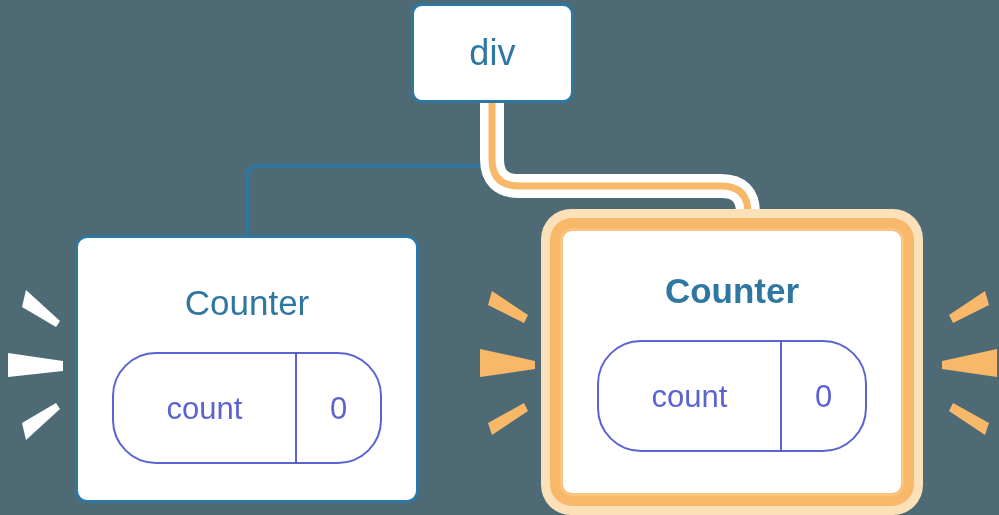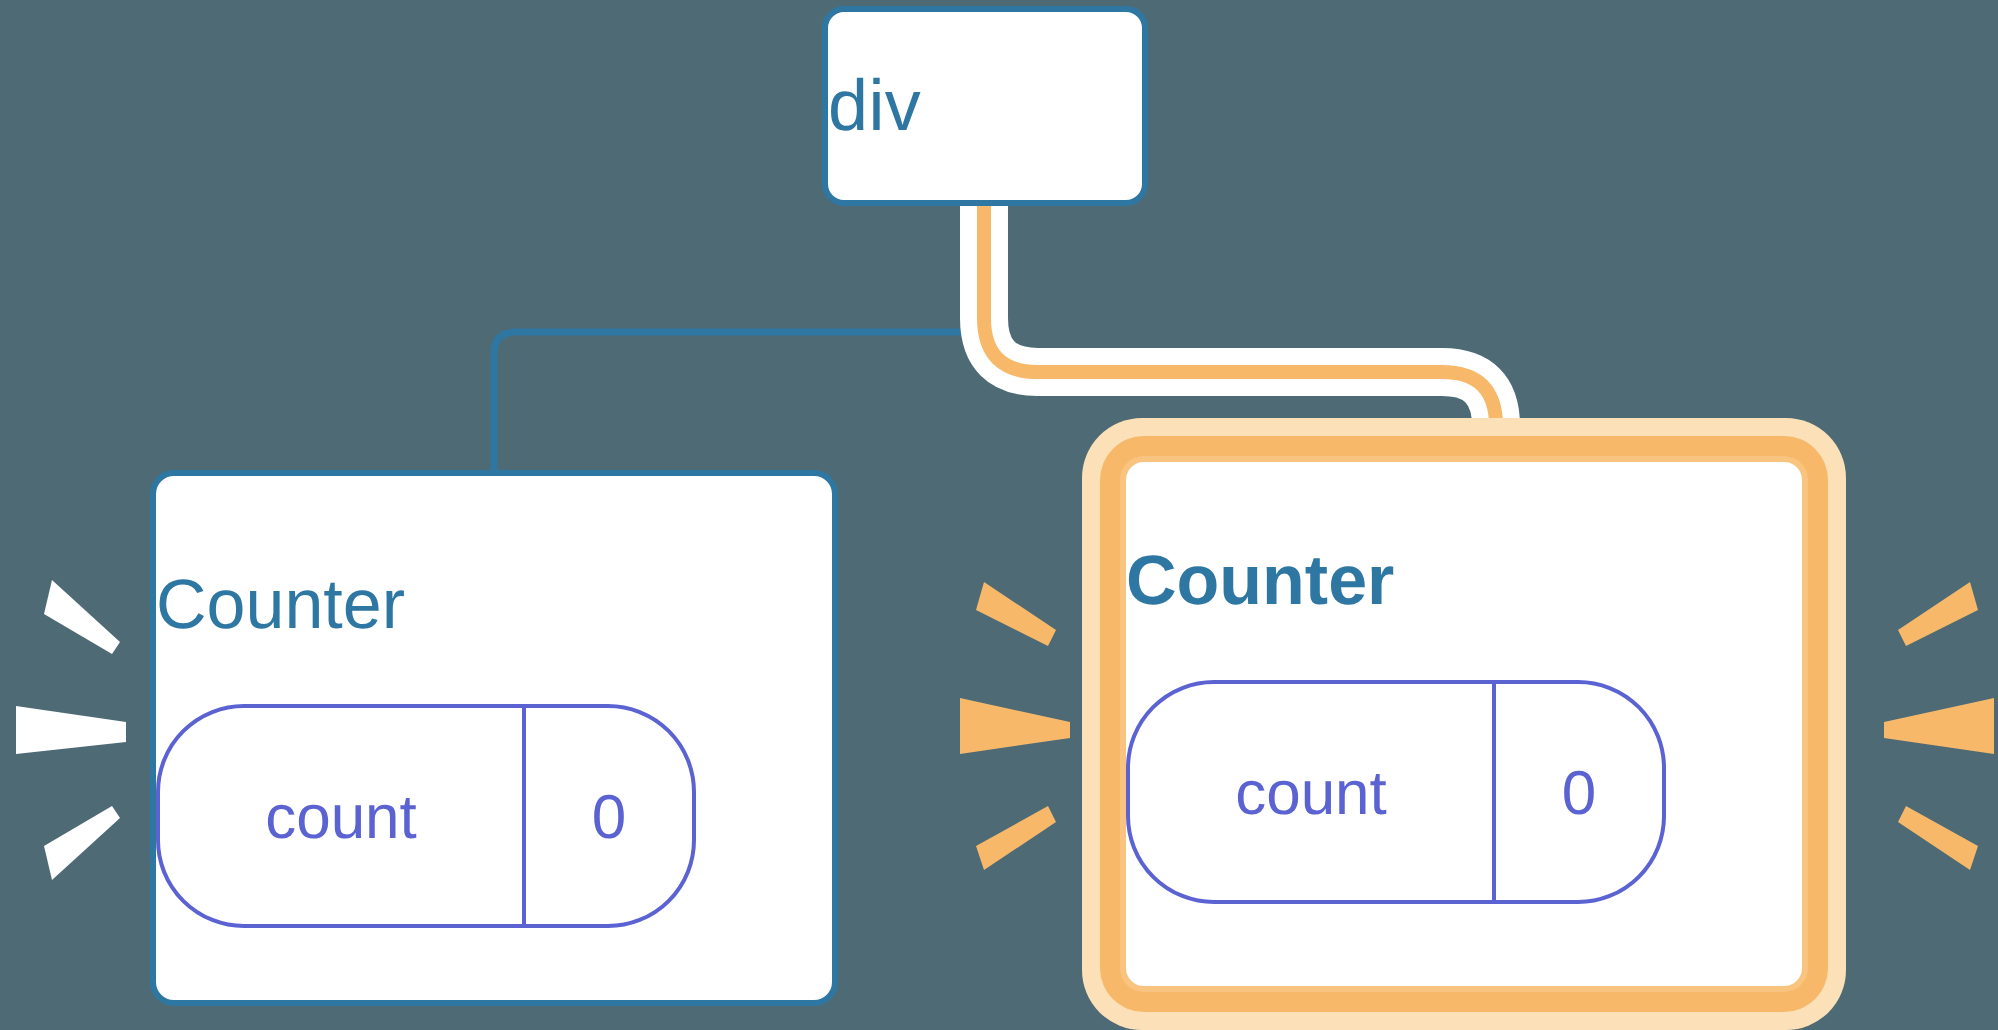--- a/index.html
+++ b/index.html
@@ -23,21 +23,21 @@
     top: 0;
     width: 999px;
     height: 515px;
   }
   .node {
     position: absolute;
     background: #ffffff;
     box-sizing: border-box;
     display: flex;
     flex-direction: column;
-    align-items: flex-start;
+    align-items: center;
   }
   #div-node {
     left: 411px;
     top: 3px;
     width: 163px;
     height: 100px;
     border: 3px solid #2f77a3;
     border-radius: 11px;
     justify-content: center;
   }

